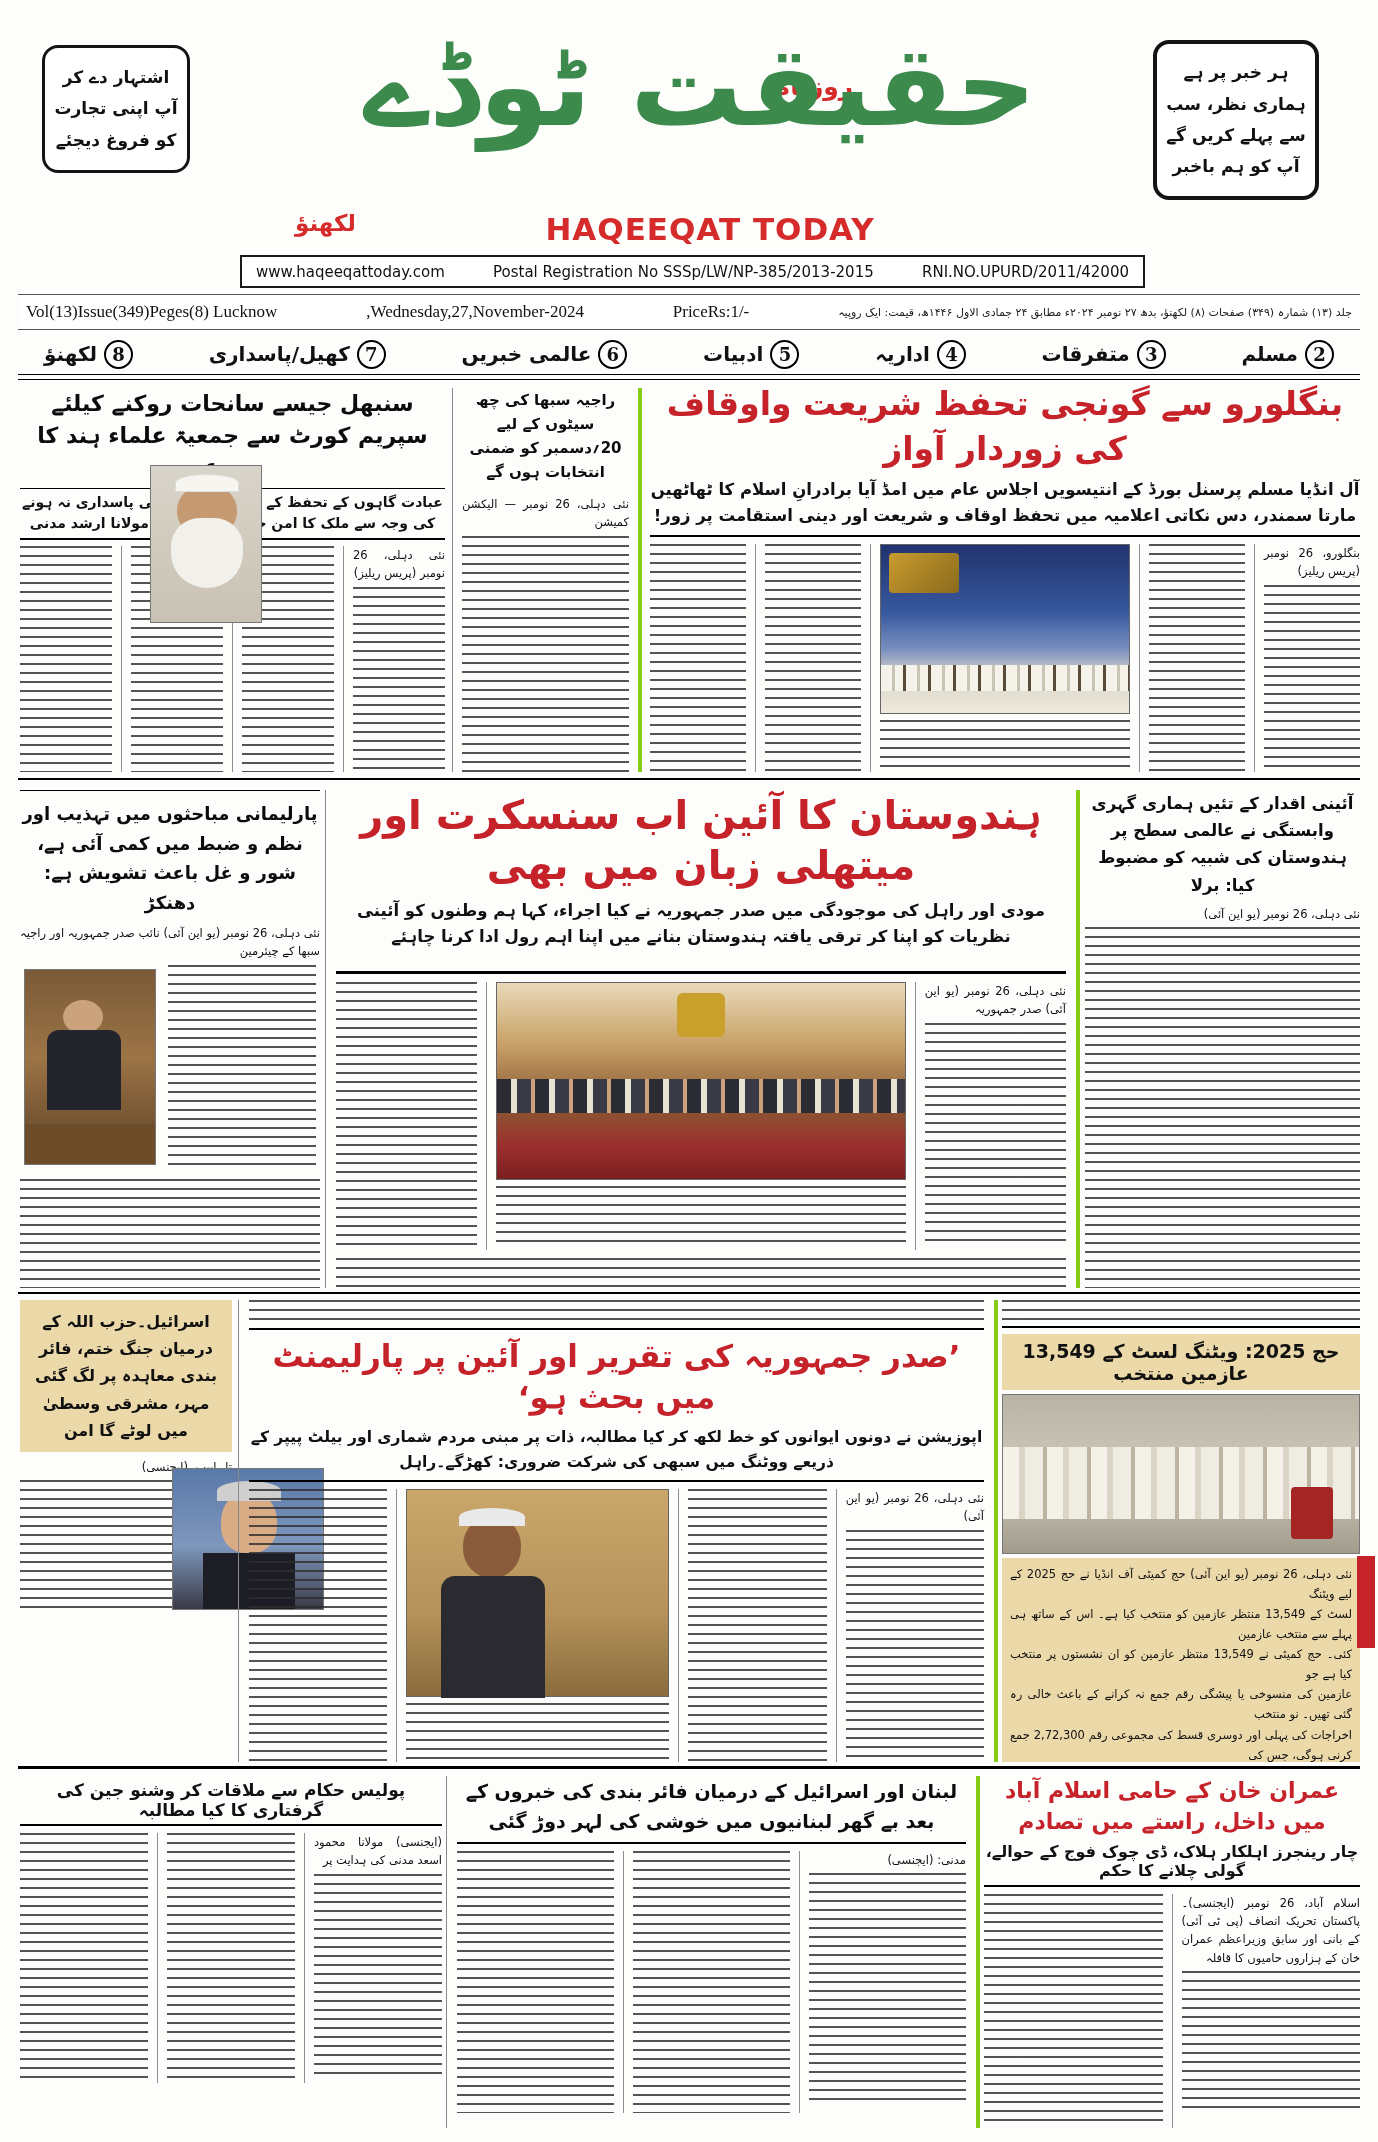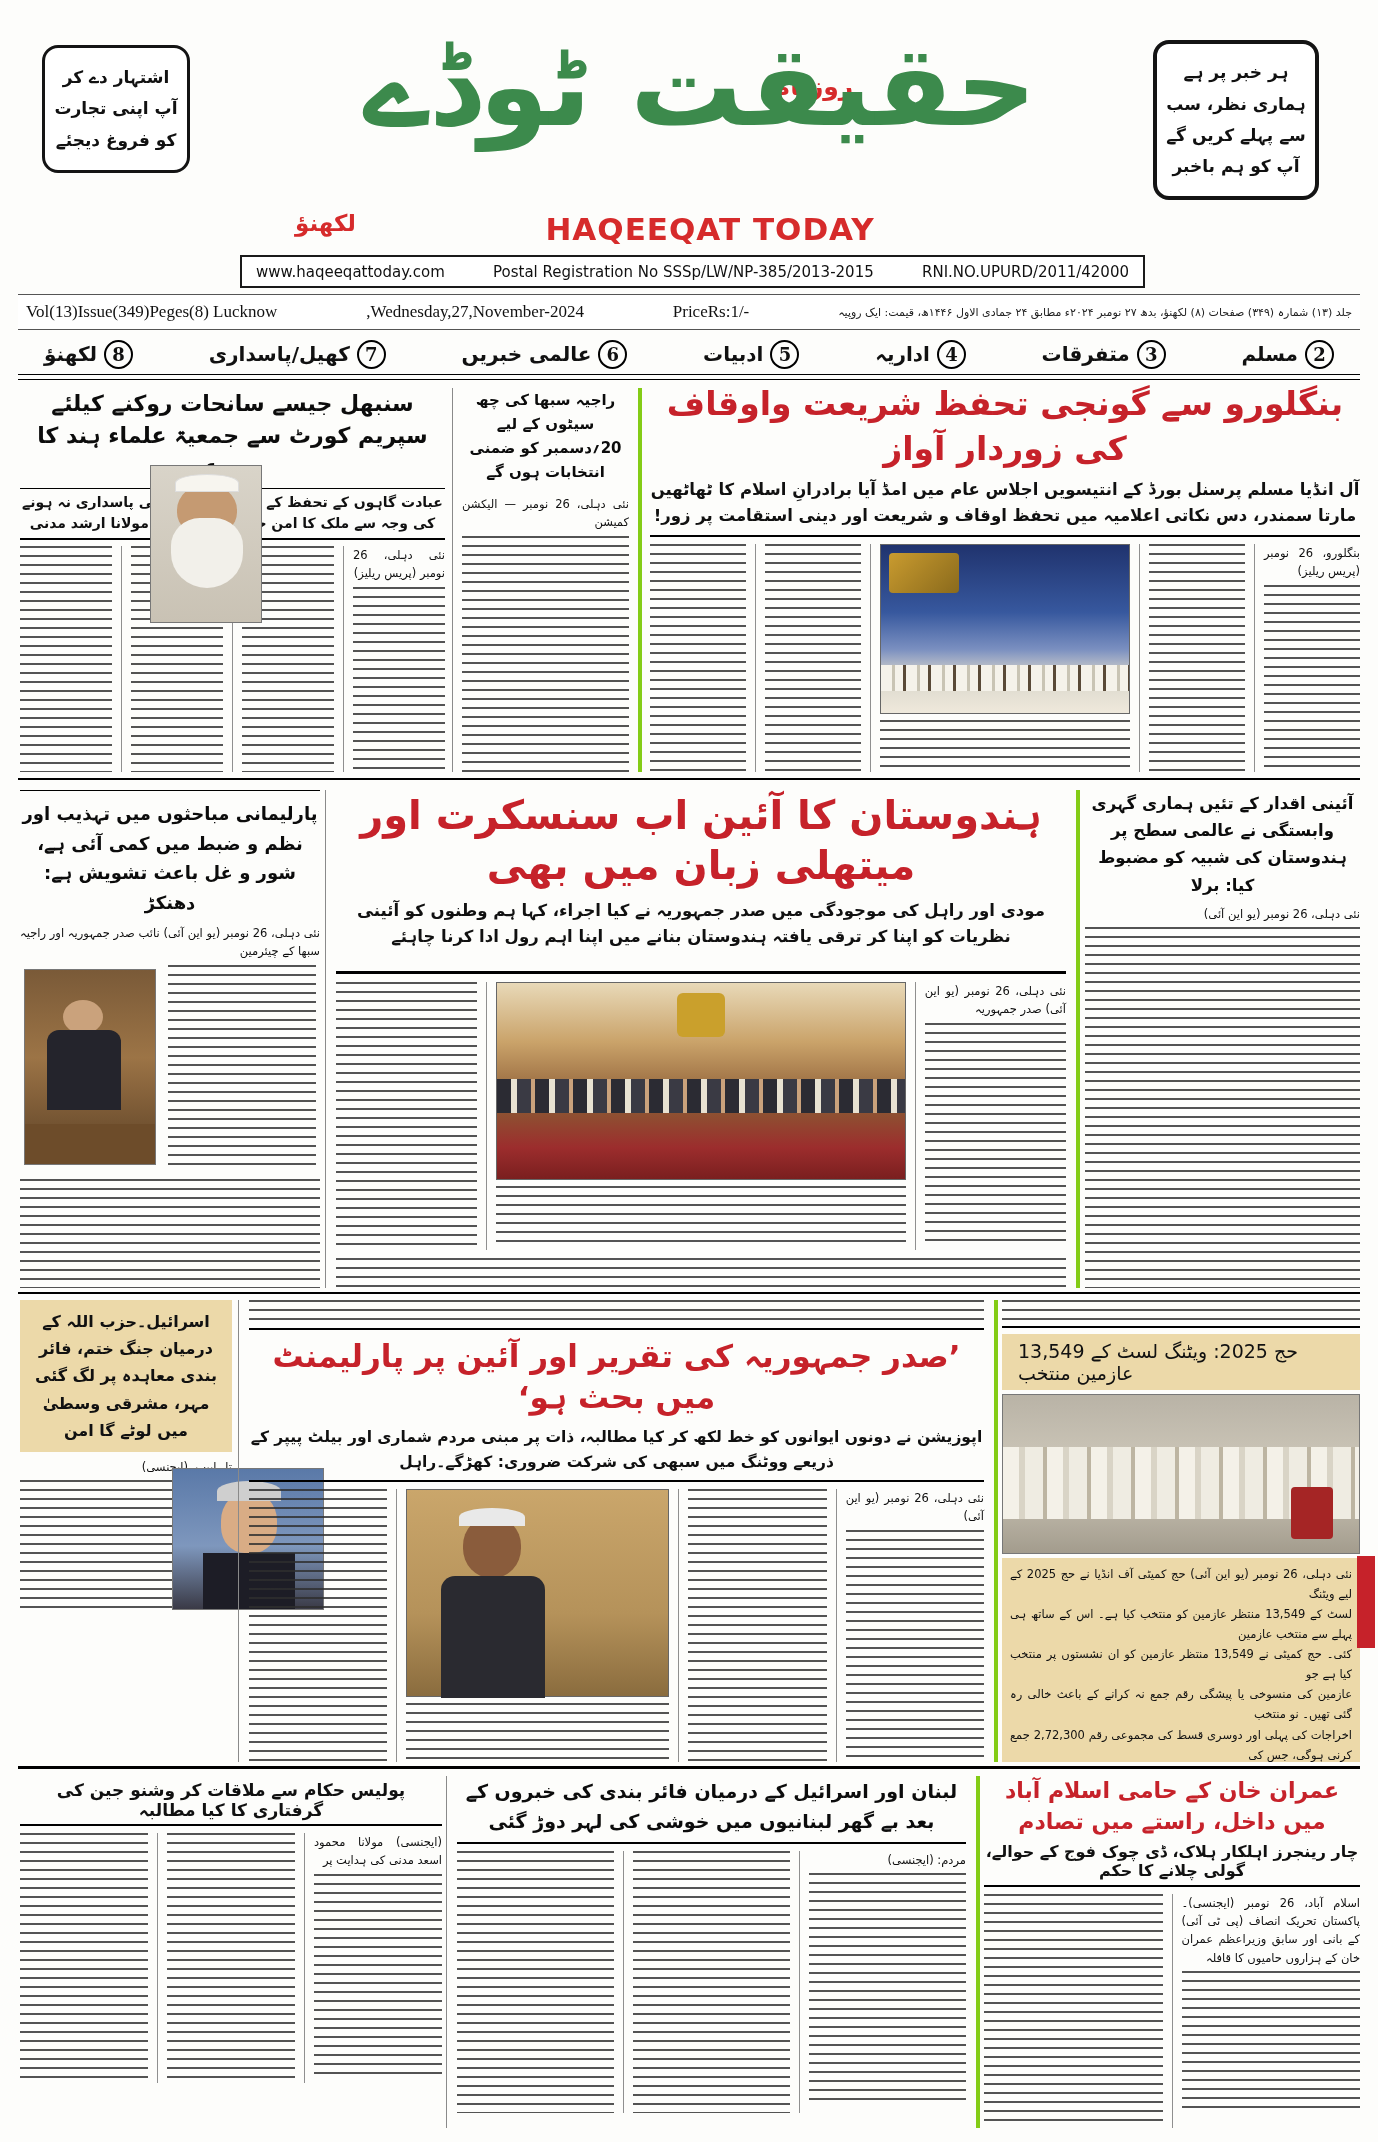--- a/index.html
+++ b/index.html
@@ -243,21 +243,21 @@
       </div>
       <div class="col">
           <div class="sim" style="height:278px"></div>
         </div>
     </div>
   </div>
 
   <div class="block" style="left:1002px;top:1300px;width:358px;height:462px">
     <div class="sim" style="height:20px"></div>
     <div class="rule" style="height:1.5px;margin:6px 0"></div>
-    <div class="tan ur" style="font-weight:normal;font-size:19px;text-align:left;padding:6px 16px">حج 2025: ویٹنگ لسٹ کے 13,549 عازمین منتخب</div>
+    <div class="tan ur" style="font-weight:bold;font-size:19px;text-align:center;padding:6px 4px">حج 2025: ویٹنگ لسٹ کے 13,549 عازمین منتخب</div>
     <div class="photo" style="position:relative;left:0;top:0;width:100%;height:160px;margin:4px 0;background:linear-gradient(180deg,#b9b3a6 0%,#cfc9bb 50%,#a39c8d 100%)">
       <div style="position:absolute;left:0;top:52px;width:100%;height:72px;background:repeating-linear-gradient(90deg,#f4f1e8 0 16px,#d9d4c6 16px 22px,#efece2 22px 40px,#bdb5a2 40px 44px)"></div>
       <div style="position:absolute;right:26px;bottom:14px;width:42px;height:52px;background:#a52525;border-radius:4px"></div>
     </div>
     <div class="tan ur" style="padding:6px 8px;font-size:11.5px;line-height:1.75;text-align:justify">
       <div>نئی دہلی، 26 نومبر (یو این آئی) حج کمیٹی آف انڈیا نے حج 2025 کے لیے ویٹنگ</div>
       <div>لسٹ کے 13,549 منتظر عازمین کو منتخب کیا ہے۔ اس کے ساتھ ہی پہلے سے منتخب عازمین</div>
       <div>کئی۔ حج کمیٹی نے 13,549 منتظر عازمین کو ان نشستوں پر منتخب کیا ہے جو</div>
       <div>عازمین کی منسوخی یا پیشگی رقم جمع نہ کرانے کے باعث خالی رہ گئی تھیں۔ نو منتخب</div>
       <div>اخراجات کی پہلی اور دوسری قسط کی مجموعی رقم 2,72,300 جمع کرنی ہوگی، جس کی</div>
@@ -282,21 +282,21 @@
       <div class="col">
           <div class="sim" style="height:250px"></div>
         </div>
     </div>
   </div>
 
   <div class="block vsep-l vsep-r" style="left:446px;top:1776px;width:534px;height:352px;padding:0 10px">
     <div class="hd-black ur" style="font-size:19px;line-height:1.6;border-bottom:2px solid #000;padding-bottom:5px">لبنان اور اسرائیل کے درمیان فائر بندی کی خبروں کے بعد بے گھر لبنانیوں میں خوشی کی لہر دوڑ گئی</div>
     <div class="cols" style="margin-top:7px;height:262px">
       <div class="col">
-          <div class="lead ur">مردم: (ایجنسی)</div>
+          <div class="lead ur">مدنی: (ایجنسی)</div>
           <div class="sim" style="height:228px"></div>
         </div>
       <div class="col">
           <div class="sim" style="height:262px"></div>
         </div>
       <div class="col">
           <div class="sim" style="height:262px"></div>
         </div>
     </div>
   </div>

